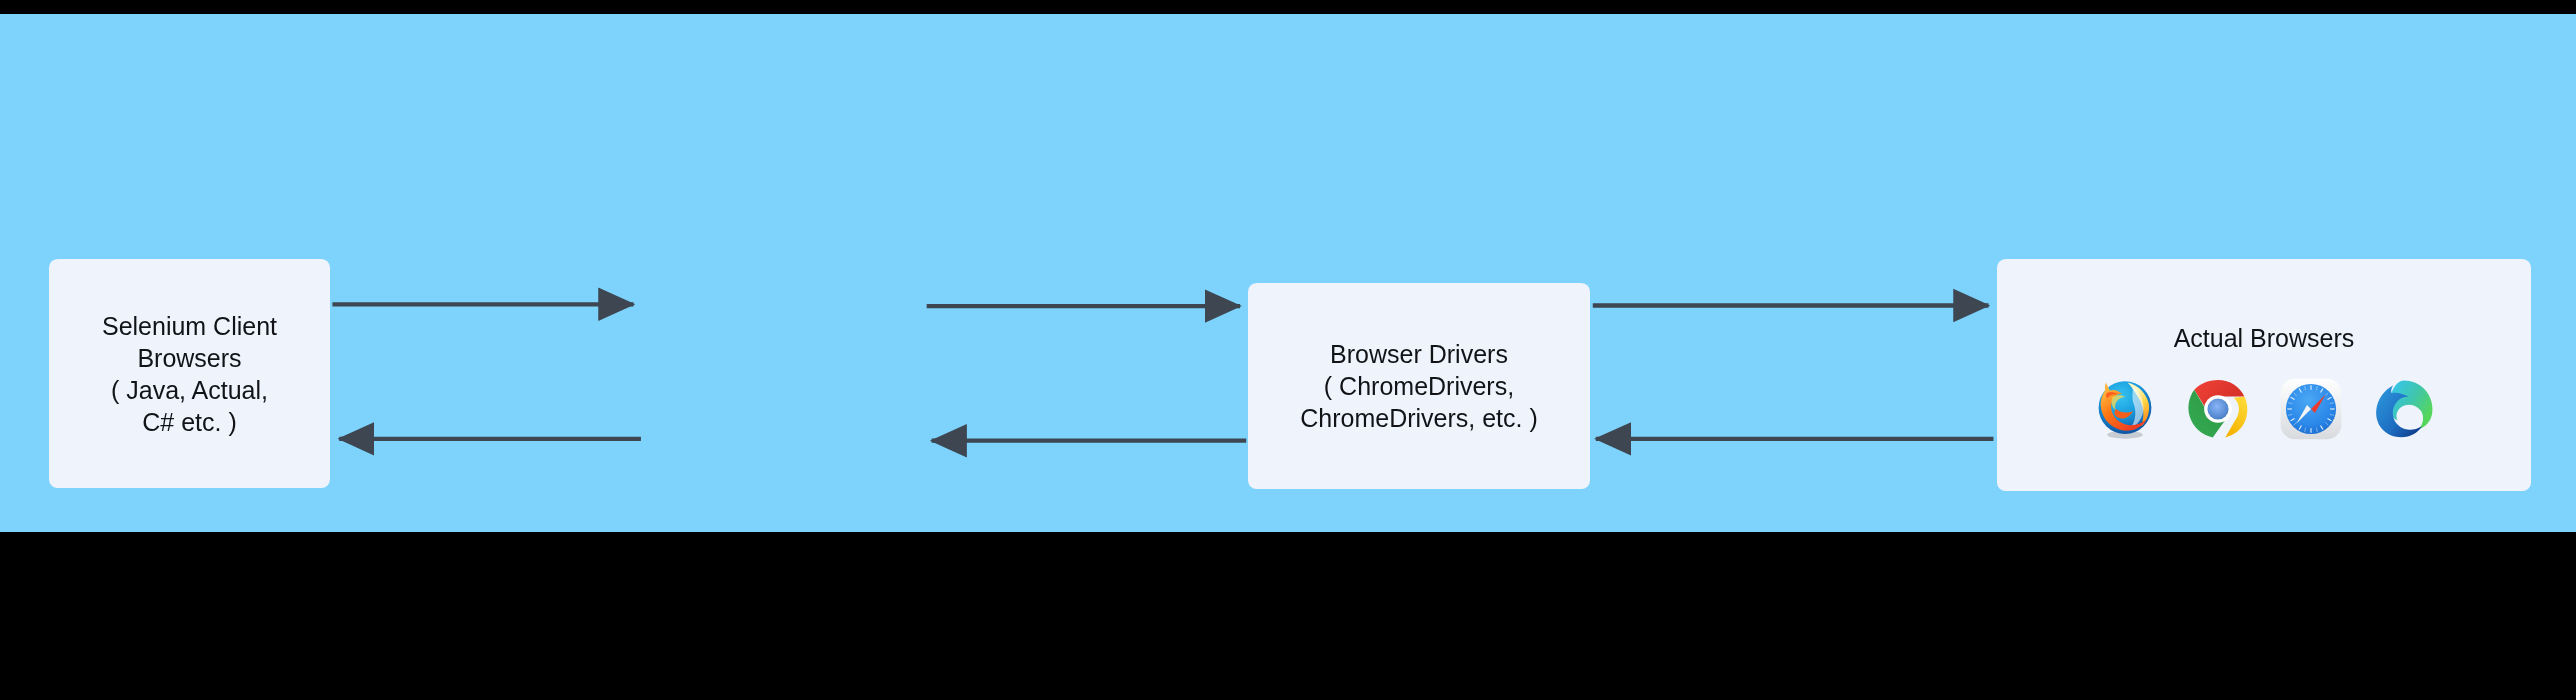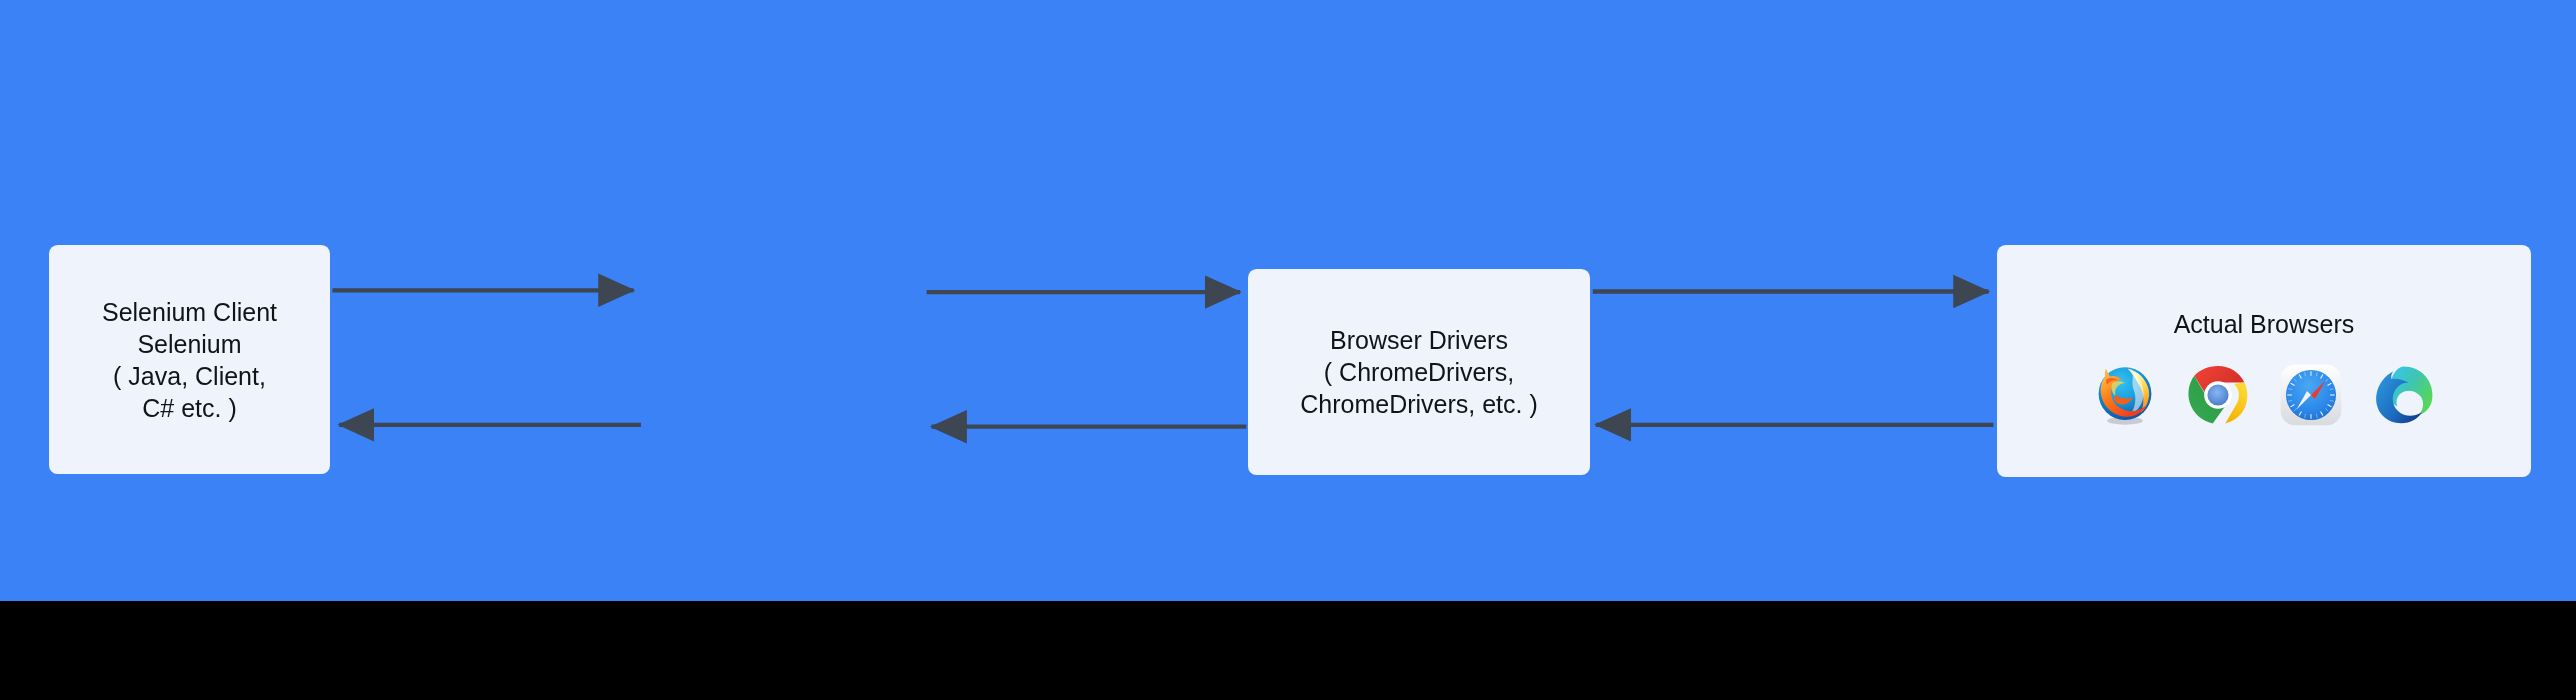--- a/index.html
+++ b/index.html
@@ -9,22 +9,23 @@
   }
   body {
     width: 2576px;
     height: 701px;
     font-family: "Liberation Sans", sans-serif;
     overflow: hidden;
   }
   #diagram {
     position: relative;
     width: 2576px;
-    height: 601px;
-    background: #3b82f6;
+    height: 518px;
+    background: #7dd3fc;
+    margin-top: 14px;
   }
 
   
   .node {
     position: absolute;
     background: #eef3fc;
     border-radius: 8.6px;
     box-sizing: border-box;
     display: flex;
     flex-direction: column;
@@ -137,22 +138,22 @@
       <line x1="2592" y1="474" x2="3236" y2="474" stroke="#3d4651" stroke-width="7" marker-end="url(#head-r)"></line>
     </g>
 
     <g>
       <line x1="3244" y1="691" x2="2597" y2="691" stroke="#3d4651" stroke-width="7" marker-end="url(#head-l)"></line>
     </g>
   </svg>
 
   <div id="node-client" class="node">
     <span class="line">Selenium Client</span>
-    <span class="line">Selenium</span>
-    <span class="line">( Java, Client,</span>
+    <span class="line">Browsers</span>
+    <span class="line">( Java, Actual,</span>
     <span class="line">C# etc. )</span>
   </div>
 
 
   <div id="node-drivers" class="node">
     <span class="line">Browser Drivers</span>
     <span class="line">( ChromeDrivers,</span>
     <span class="line">ChromeDrivers, etc. )</span>
   </div>
 

